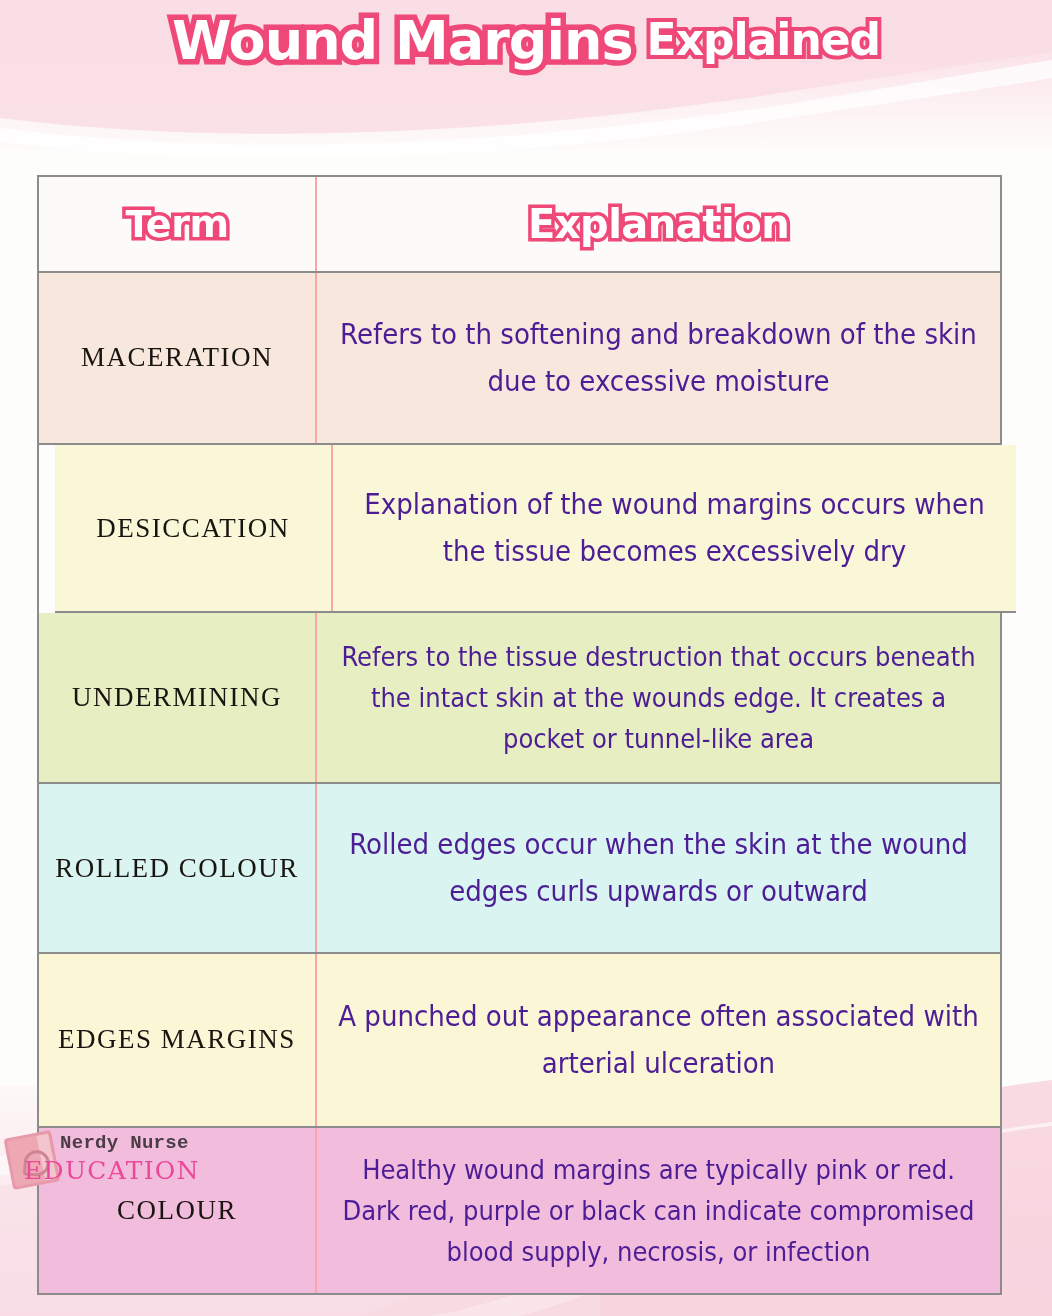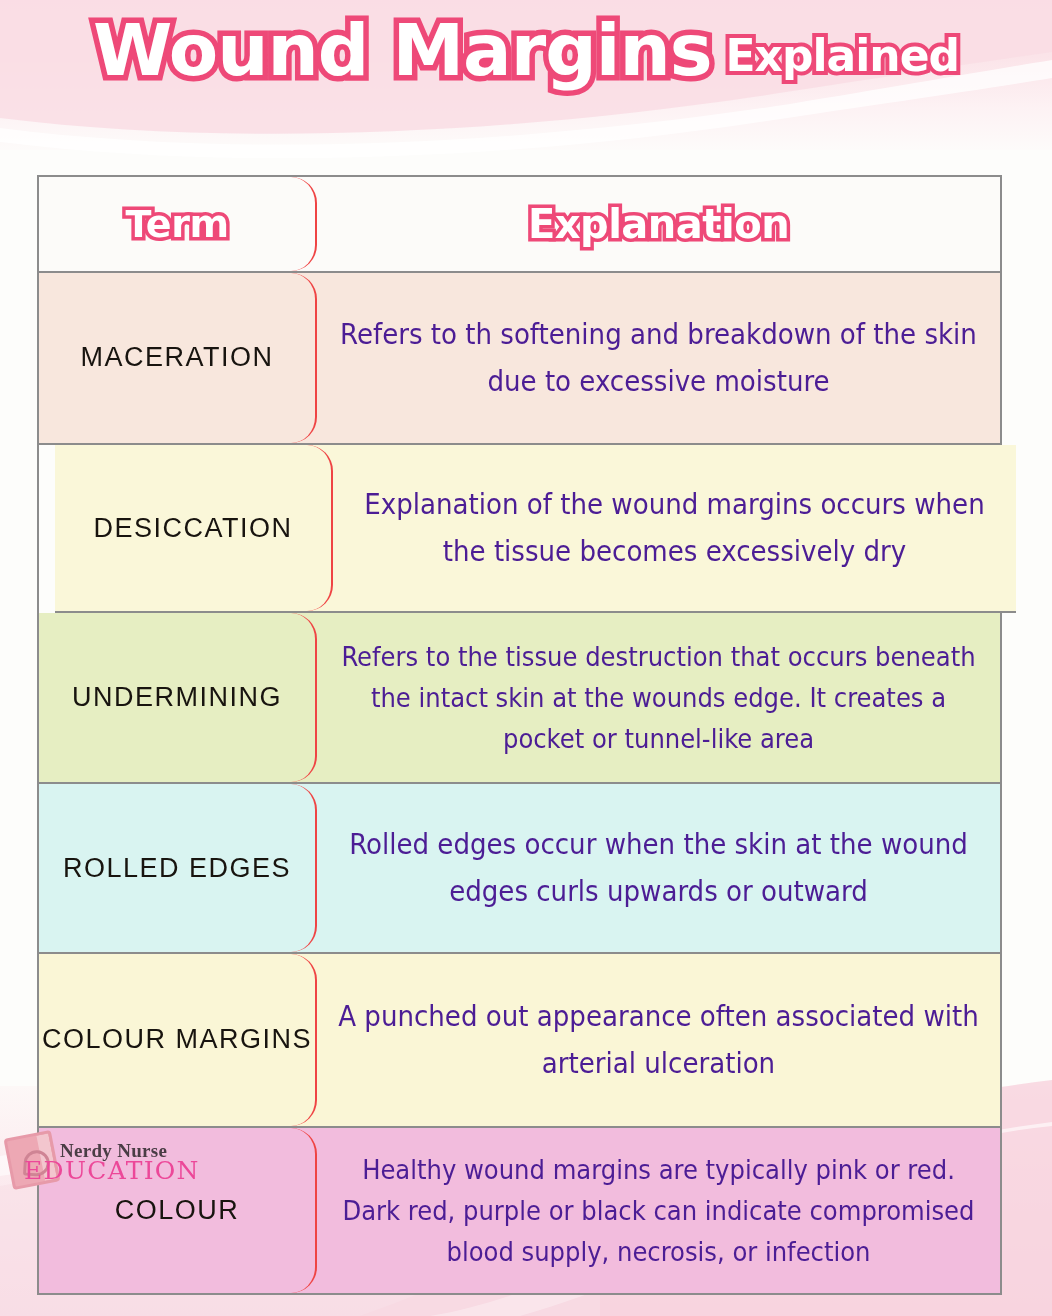--- a/index.html
+++ b/index.html
@@ -28,21 +28,21 @@
     z-index:3; display:flex; align-items:flex-start; justify-content:center;
   }
   .title-wrap { display:flex; align-items:baseline; gap:14px; padding-top:14px; }
   .title-main, .title-sub {
     font-family:"DejaVu Sans", sans-serif;
     font-weight:bold;
     color:#ffffff;
     letter-spacing:-1px;
   }
   .title-main {
-    font-size:72px;
+    font-size:54px;
     line-height:1;
     -webkit-text-stroke:11px #ee4978;
     paint-order:stroke fill;
     text-shadow:0 3px 0 rgba(238,73,120,.35);
   }
   .title-sub {
     font-size:44px;
     line-height:1;
     -webkit-text-stroke:8px #ee4978;
     paint-order:stroke fill;
@@ -57,24 +57,23 @@
     width:965px; height:1120px;
     z-index:2;
     border:2px solid #8c8c8c;
     border-collapse:collapse;
     display:flex; flex-direction:column;
   }
   .trow { display:flex; width:100%; border-bottom:2px solid #8c8c8c; }
   .trow:last-child { border-bottom:none; }
   .cell-term {
     width:278px; flex:0 0 278px;
-    border-right:2px solid #ef4444;
+    border-right:2px solid #fca5a5;
     display:flex; align-items:center; justify-content:center;
     text-align:center;
-    border-radius:26px;
   }
   .cell-exp {
     flex:1 1 auto;
     display:flex; align-items:center; justify-content:center;
     text-align:center;
     padding:10px 14px;
   }
 
   
   .row-head { background:#fcfbf9; height:96px; }
@@ -85,21 +84,21 @@
     -webkit-text-stroke:7px #ee4978;
     paint-order:stroke fill;
     letter-spacing:-0.5px;
     text-shadow:0 2px 0 rgba(238,73,120,.30);
   }
   .head-term { font-size:38px; }
   .head-exp  { font-size:40px; }
 
   
   .term-text {
-    font-family:Liberation Sans, sans-serif;
+    font-family:Liberation Serif, serif;
     font-size:27px;
     letter-spacing:1.5px;
     color:#18140f;
     font-weight:400;
   }
   .exp-text {
     font-family:"DejaVu Sans Condensed","DejaVu Sans", sans-serif;
     font-size:29px;
     line-height:1.62;
     color:#4c1d95;
@@ -134,22 +133,22 @@
   }
   .wm-book::after {
     content:"";
     position:absolute; left:12px; top:14px;
     width:20px; height:20px;
     border:3px solid #cf8494;
     border-radius:50% 50% 50% 10%;
     transform:rotate(14deg);
   }
   .wm-t1 {
-    position:absolute; left:56px; top:12px;
-    font-family:Liberation Serif, serif;
+    position:absolute; left:56px; top:4px;
+    font-family:Liberation Mono, monospace;
     font-weight:bold;
     font-size:19px;
     color:#4a3d45;
     letter-spacing:.3px;
   }
   .wm-t2 {
     position:absolute; left:20px; top:28px;
     font-family:"DejaVu Serif", serif;
     font-size:25px;
     color:#ec4899;
@@ -212,30 +211,30 @@
     <div class="cell-term">
       <span class="term-text">UNDERMINING</span>
     </div>
     <div class="cell-exp">
       <span class="exp-text small">Refers to the tissue destruction that occurs beneath the intact skin at the wounds edge. It creates a pocket or tunnel-like area</span>
     </div>
   </div>
 
   <div class="trow r4" style="background: rgb(217, 244, 241);">
     <div class="cell-term">
-      <span class="term-text">ROLLED EDGES</span>
+      <span class="term-text">ROLLED COLOUR</span>
     </div>
     <div class="cell-exp">
       <span class="exp-text">Rolled edges occur when the skin at the wound edges curls upwards or outward</span>
     </div>
   </div>
 
   <div class="trow r5" style="background: rgb(250, 246, 214);">
     <div class="cell-term">
-      <span class="term-text">COLOUR MARGINS</span>
+      <span class="term-text">EDGES MARGINS</span>
     </div>
     <div class="cell-exp">
       <span class="exp-text">A punched out appearance often associated with arterial ulceration</span>
     </div>
   </div>
 
   <div class="trow r6" style="background: rgb(242, 188, 221);">
     <div class="cell-term">
       <span class="term-text">COLOUR</span>
     </div>

